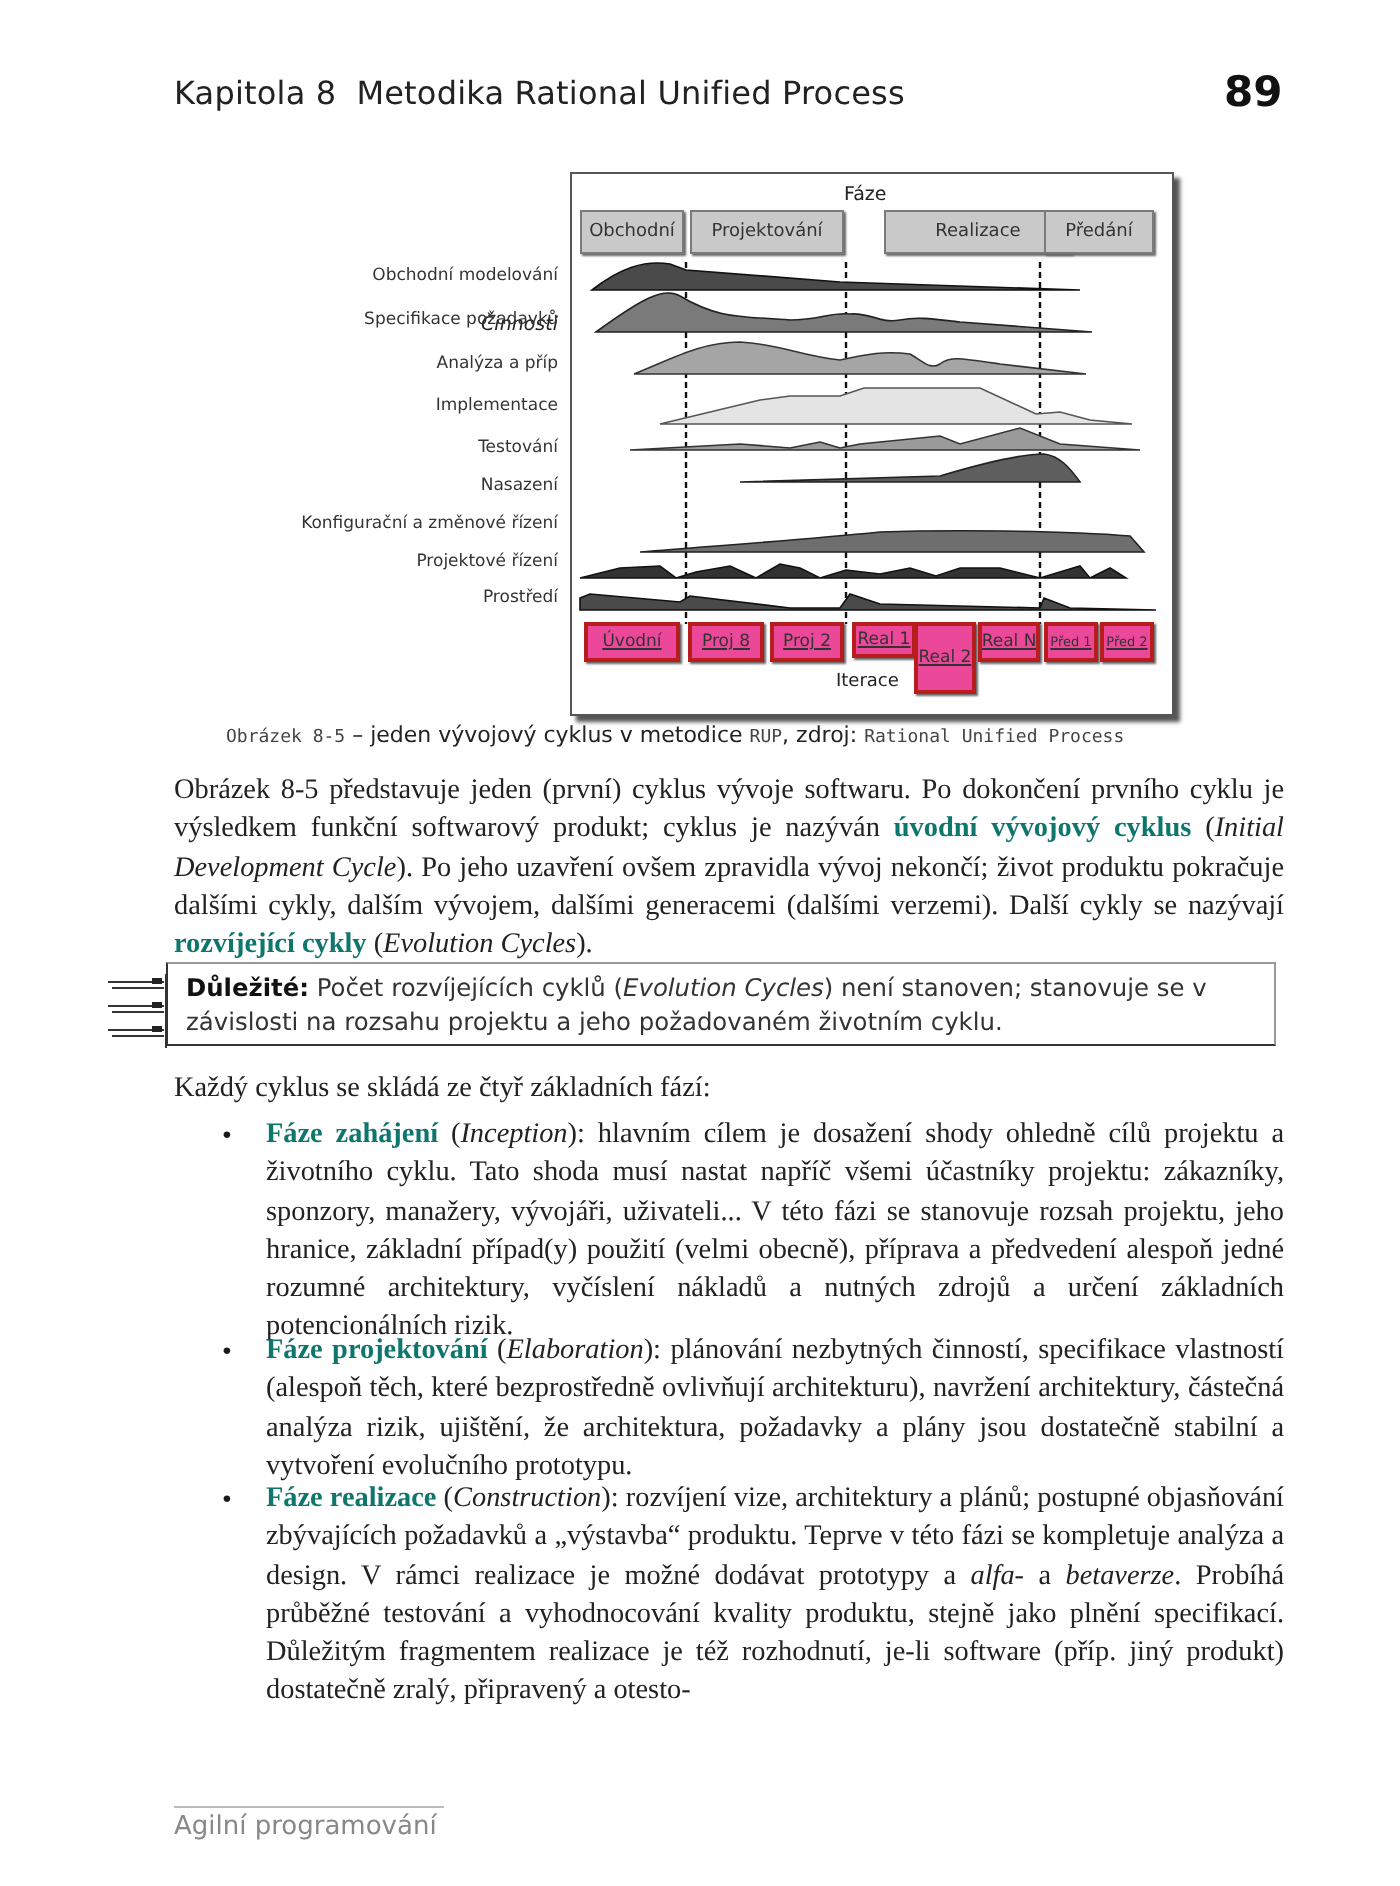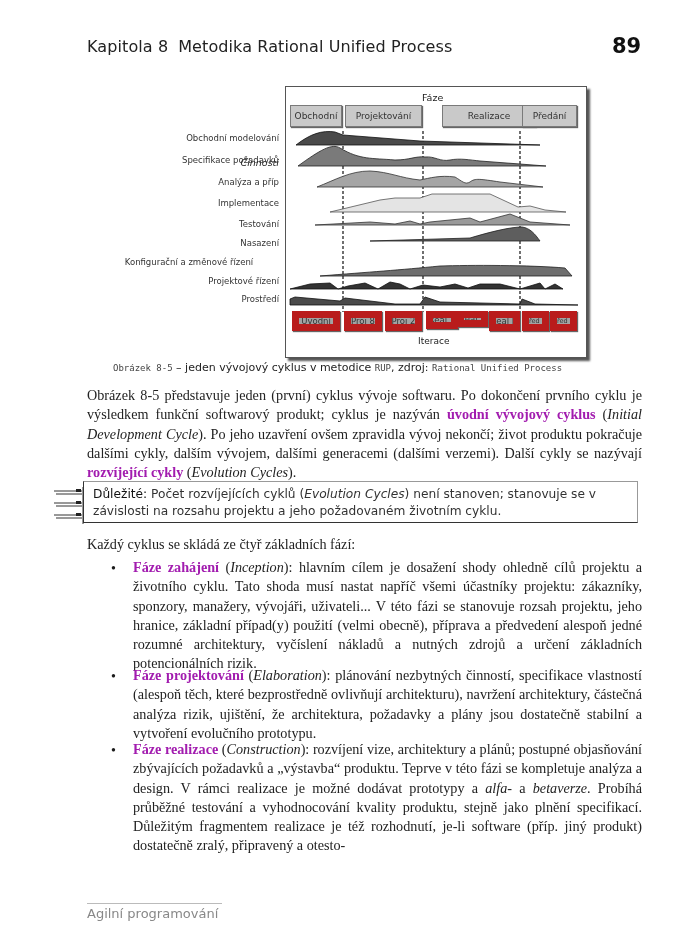--- a/index.html
+++ b/index.html
@@ -13,37 +13,37 @@
   
   .fig-box { left:285px; top:86px; width:300px; height:270px; background:#fff; border:1px solid #555;
              box-shadow:3px 3px 2px #555; }
   .fig-svg { left:0; top:0; }
   .fig-label { font-family:"DejaVu Sans", sans-serif; font-size:8.5px; color:#333; text-align:right; width:180px; }
   .fig-label.italic { font-style:italic; font-size:9.5px; color:#222; }
   .phase-title { font-family:"DejaVu Sans", sans-serif; font-size:9.5px; color:#222; }
   .phase-box { background:#c9c9c9; border:1px solid #7a7a7a; box-shadow:1px 1px 1px #666;
                font-family:"DejaVu Sans", sans-serif; font-size:9px; color:#333;
                display:flex; align-items:center; justify-content:center; box-sizing:border-box; }
-  .iter-box { background:#a3a3a3; border:7px solid #b91c1c; box-shadow:1px 1px 1px #666;
+  .iter-box { background:#ec4899; border:2px solid #b91c1c; box-shadow:1px 1px 1px #666;
               font-family:"DejaVu Sans", sans-serif; font-size:8.5px; color:#333;
               display:flex; align-items:center; justify-content:center; box-sizing:border-box; white-space:nowrap; overflow:hidden;text-decoration:underline; }
   .iter-box.small { font-size:6.5px; }
 
   .caption { left:113px; top:361px; font-size:11.5px; white-space:nowrap; color:#222; }
   .caption .mono { font-family:"DejaVu Sans Mono", monospace; font-size:9px; color:#444; }
   .caption .sans { font-family:"DejaVu Sans", sans-serif; font-size:11px; }
 
   .serif { font-family:"Liberation Serif", serif; font-size:14.2px; line-height:19.3px; color:#222; text-align:justify; }
   .para1 { left:87px; top:386px; width:555px; }
-  .para1 b, .serif b { font-weight:bold; color:#a21caf; }
+  .para1 b, .serif b { font-weight:bold; color:#0f766e; }
 
   .note-box { left:83px; top:481px; width:555px; height:42px; border-left:1px solid #333; border-bottom:1px solid #333;
               border-top:1px solid #999; border-right:1px solid #999; box-sizing:border-box; }
   .note-text { left:93px; top:486px; width:540px; font-family:"DejaVu Sans", sans-serif; font-size:12.2px; line-height:17px; color:#333; }
-  .note-text b { font-weight:normal; color:#111; }
+  .note-text b { font-weight:bold; color:#111; }
   .note-icon { left:52px; top:485px; }
 
   .intro2 { left:87px; top:535px; width:555px; }
   .bullet { position:absolute; left:111px; font-family:"Liberation Serif", serif; font-size:14px; }
   .bullet-text { left:133px; width:509px; }
 
   .footer-rule { left:87px; top:903px; width:135px; height:1px; background:#bbb; }
   .footer-text { left:87px; top:906px; font-family:"DejaVu Sans", sans-serif; font-size:13px; color:#888; }
 </style>
 </head>
@@ -89,29 +89,29 @@
 <div class="abs phase-box" style="left:425px; top:105px; width:94px; height:22px;margin-left:17px;">Realizace</div>
 <div class="abs phase-box" style="left:522px; top:105px; width:55px; height:22px;">Předání</div>
 
 <div class="abs fig-label italic" style="left:99px; top:110px;margin-top:47px;">Činnosti</div>
 <div class="abs fig-label" style="left:99px; top:133px;">Obchodní modelování</div>
 <div class="abs fig-label" style="left:99px; top:155px;">Specifikace požadavků</div>
 <div class="abs fig-label" style="left:99px; top:177px;">Analýza a příp</div>
 <div class="abs fig-label" style="left:99px; top:198px;">Implementace</div>
 <div class="abs fig-label" style="left:99px; top:219px;">Testování</div>
 <div class="abs fig-label" style="left:99px; top:238px;">Nasazení</div>
-<div class="abs fig-label" style="left:99px; top:257px;text-align:center;">Konfigurační a změnové řízení</div>
+<div class="abs fig-label" style="left:99px; top:257px;">Konfigurační a změnové řízení</div>
 <div class="abs fig-label" style="left:99px; top:276px;">Projektové řízení</div>
 <div class="abs fig-label" style="left:99px; top:294px;">Prostředí</div>
 
 <div class="abs iter-box" style="left:292px; top:311px; width:48px; height:20px;">Úvodní</div>
 <div class="abs iter-box" style="left:344px; top:311px; width:38px; height:20px;">Proj 8</div>
 <div class="abs iter-box" style="left:385px; top:311px; width:37px; height:20px;">Proj 2</div>
 <div class="abs iter-box" style="left:426px; top:311px; width:32px; height:18px;">Real 1</div>
-<div class="abs iter-box" style="left:457px; top:311px; width:31px; height:16px;">Real 2</div>
+<div class="abs iter-box" style="left:457px; top:311px; width:31px; height:36px;">Real 2</div>
 <div class="abs iter-box" style="left:489px; top:311px; width:31px; height:20px;">Real N</div>
 <div class="abs iter-box small" style="left:522px; top:311px; width:27px; height:20px;">Před 1</div>
 <div class="abs iter-box small" style="left:550px; top:311px; width:27px; height:20px;">Před 2</div>
 <div class="abs phase-title" style="left:418px; top:336px; font-size:9px;">Iterace</div>
 
 <div class="abs caption">
   <span class="mono">Obrázek 8-5</span><span class="sans"> – </span><span class="sans">jeden vývojový cyklus v metodice </span><span class="mono">RUP</span><span class="sans">, zdroj: </span><span class="mono">Rational Unified Process</span>
 </div>
 
 <div class="abs serif para1">

